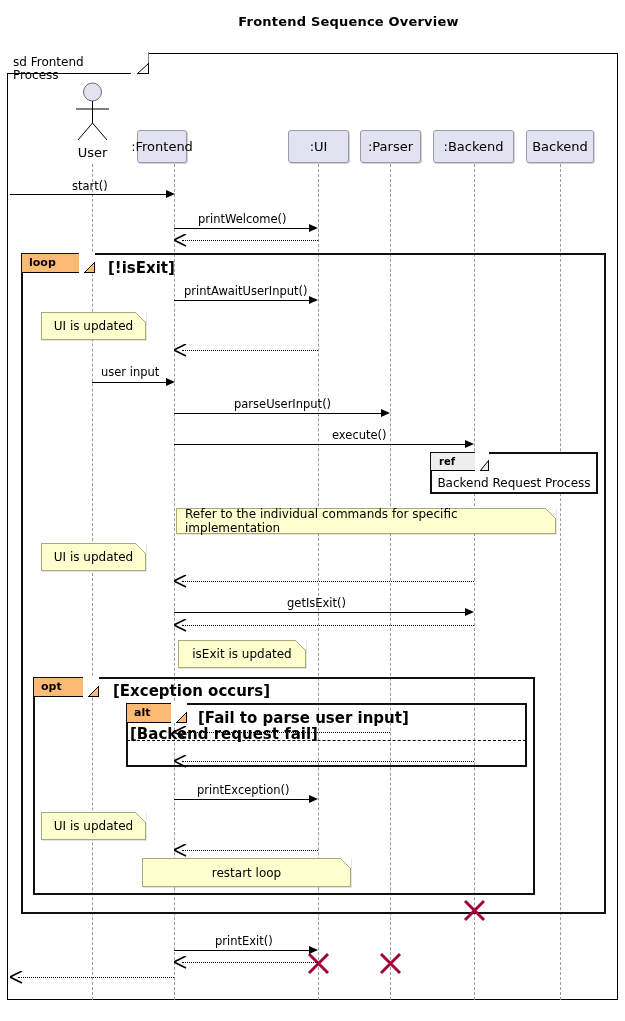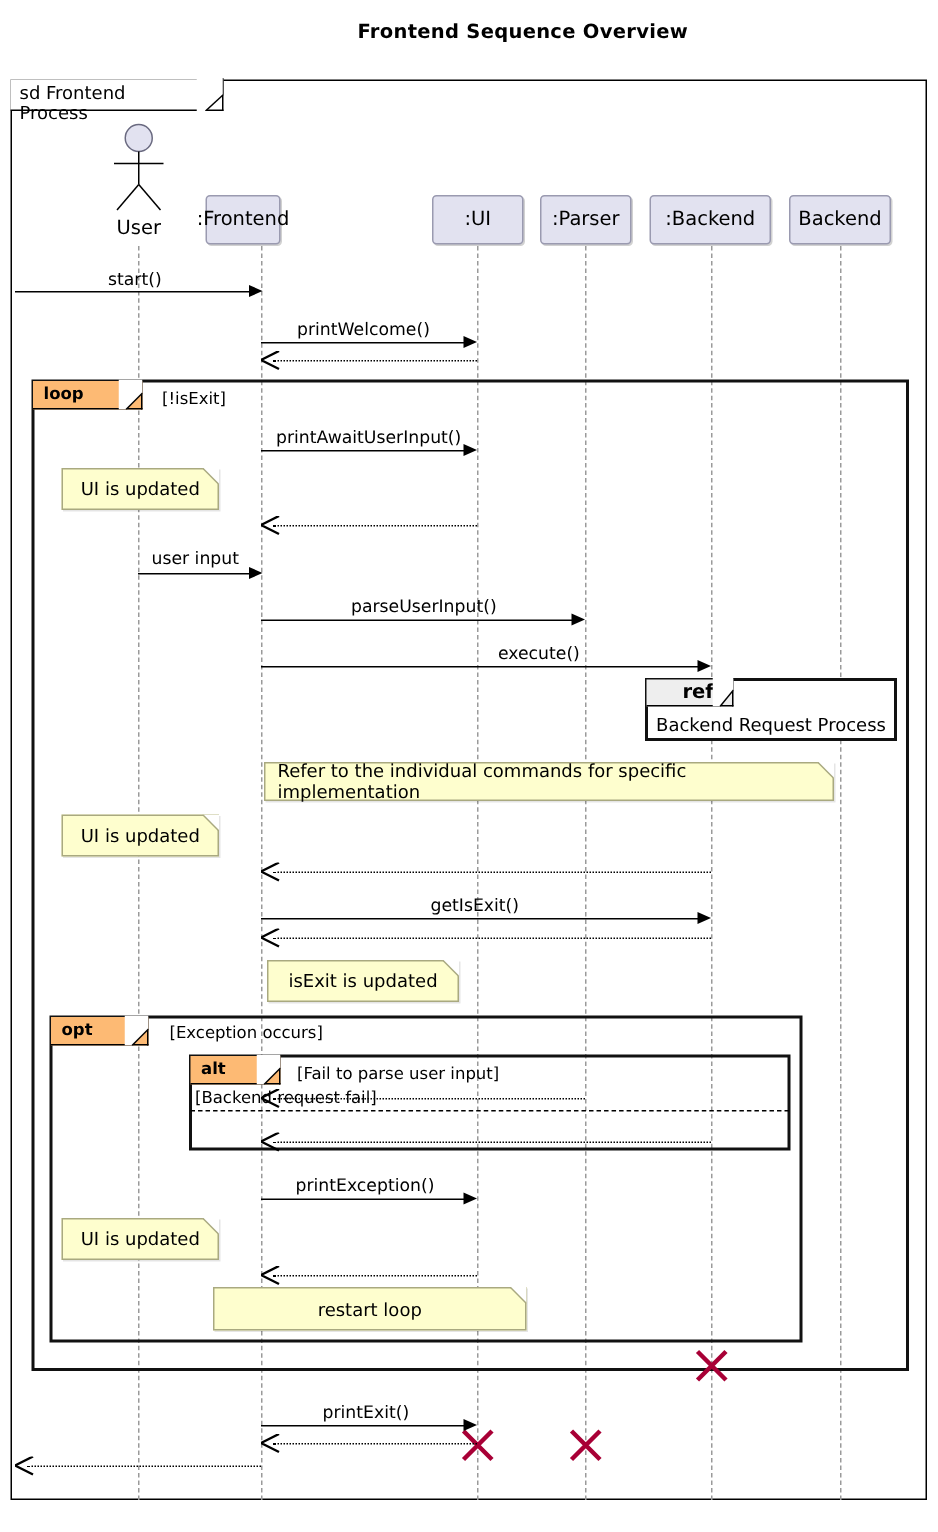--- a/index.html
+++ b/index.html
@@ -17,21 +17,21 @@
 
   
   .frame{position:absolute;border:1px solid #000;background:transparent;box-sizing:border-box;}
   .frame.thick{border:2px solid #111;}
   .frame-label{
     position:absolute;background:#fdba74;border:1px solid #000;border-top:none;border-left:none;
     box-sizing:border-box;font-size:11px;font-weight:bold;color:#000;
     padding:2px 16px 2px 7px;line-height:13px;
   }
   .frame-guard{
-    position:absolute;font-size:11px;font-weight:normal;color:#000;white-space:nowrap;text-align:right;
+    position:absolute;font-size:15px;font-weight:bold;color:#000;white-space:nowrap;text-align:right;
   }
 
   
   .participant{
     position:absolute;background:#E2E2F0;border:1px solid #9a9ab0;border-radius:3px;
     box-shadow:1px 1px 0 rgba(0,0,0,.18);
     display:flex;align-items:center;justify-content:center;
     font-size:13px;color:#000;box-sizing:border-box;
   }
   .lifeline{position:absolute;width:0;border-left:1px dashed #9a9a9a;}
@@ -55,21 +55,21 @@
     display:flex;align-items:center;justify-content:center;
     padding:3px 8px;box-shadow:1px 1px 0 rgba(0,0,0,.10);
   }
 
   
   .refbox{
     position:absolute;background:#ffffff;border:2px solid #111;box-sizing:border-box;
   }
   .reflabel{
     position:absolute;background:#EEEEEE;border:1px solid #000;border-top:none;border-left:none;
-    box-sizing:border-box;font-size:13px;font-weight:bold;padding:2px 16px 2px 24px;line-height:13px;
+    box-sizing:border-box;font-size:10px;font-weight:bold;padding:2px 16px 2px 8px;line-height:13px;
   }
   .reftext{position:absolute;font-size:12px;color:#000;text-align:center;white-space:nowrap;}
 
   
   .destroy{position:absolute;}
 </style>
 </head>
 <body>
 
 <div id="canvas">

